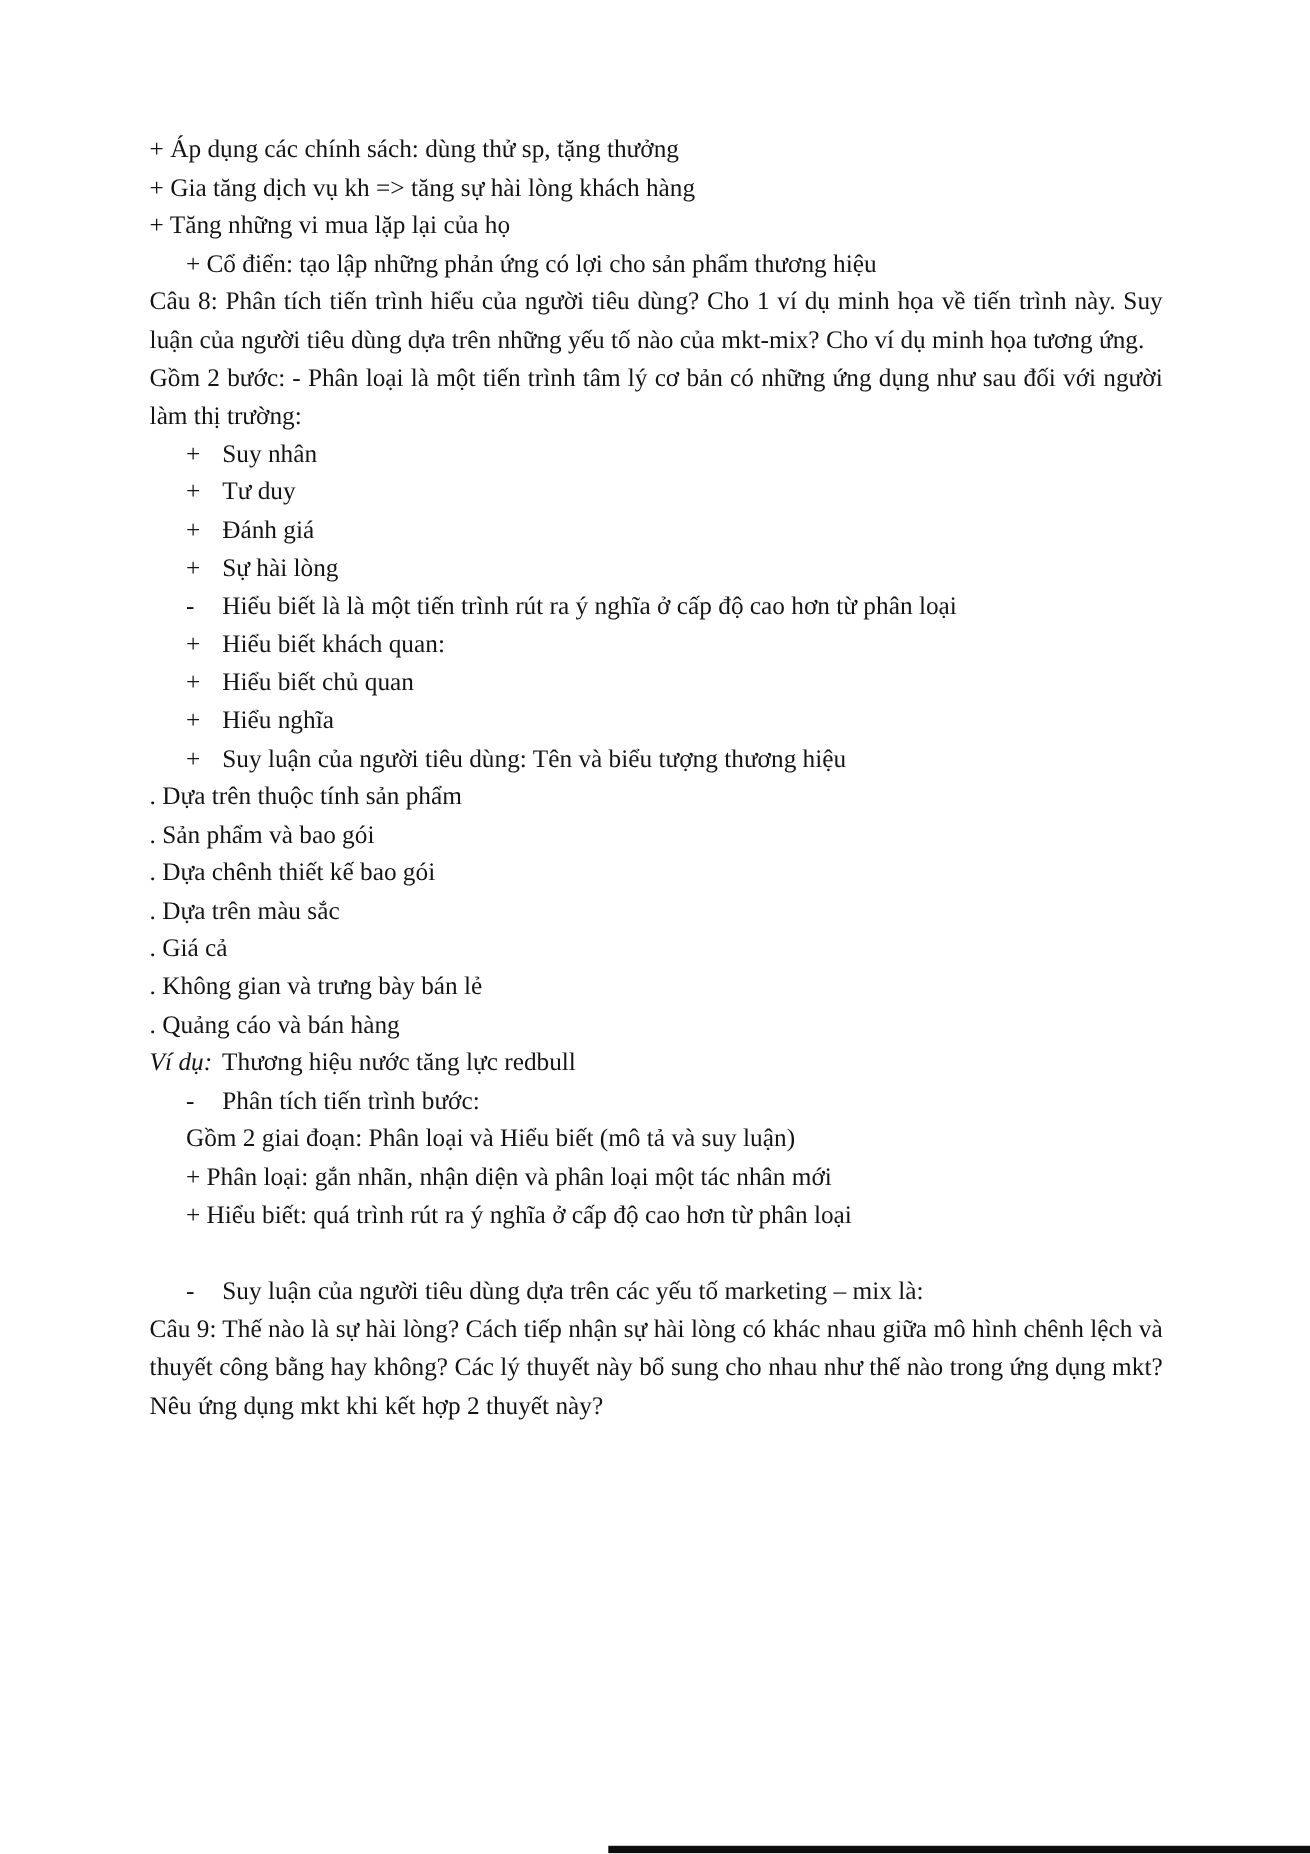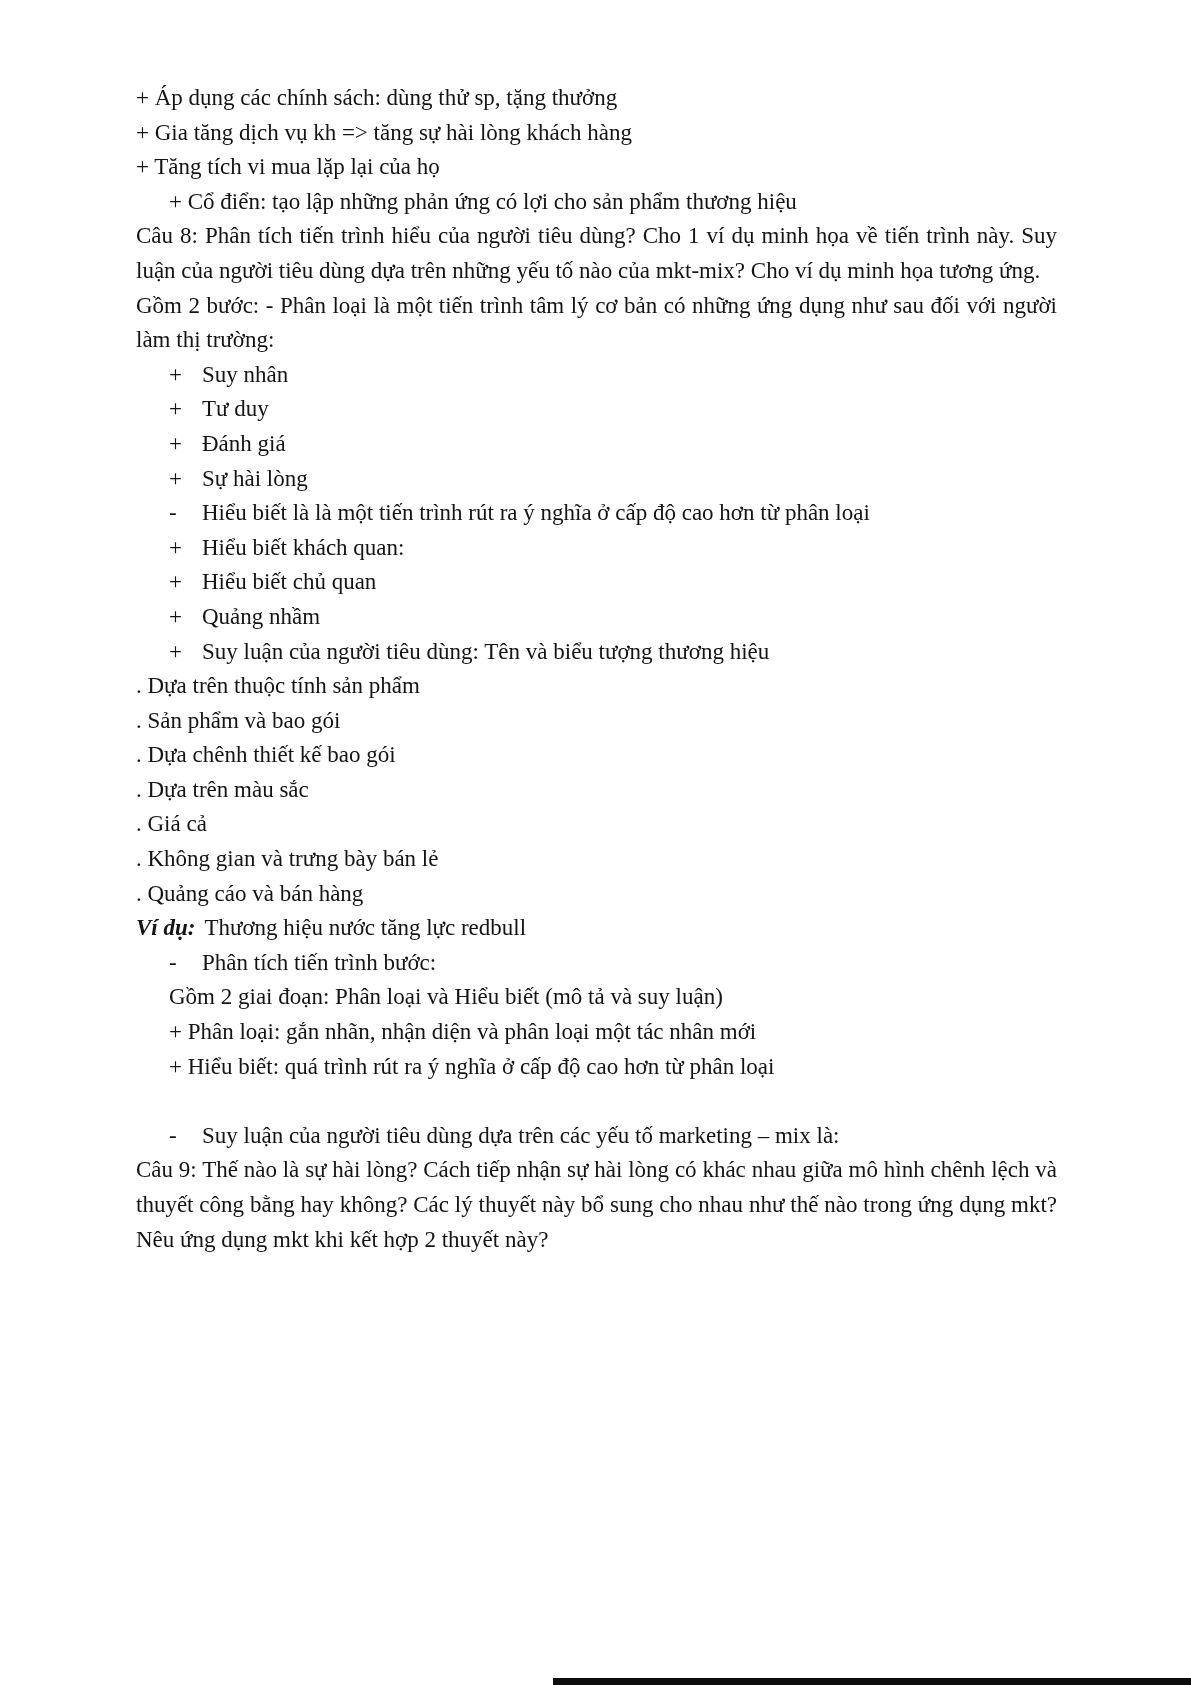--- a/index.html
+++ b/index.html
@@ -6,62 +6,62 @@
     margin: 0;
     padding: 0;
     background: #ffffff;
   }
   .page {
     position: relative;
     width: 1191px;
     height: 1685px;
     background: #ffffff;
     box-sizing: border-box;
-    padding: 81px 134px 0 136px;
+    padding: 119px 134px 0 136px;
     font-family: "Liberation Serif", "DejaVu Serif", serif;
     font-size: 23px;
     line-height: 34.6px;
     color: #141414;
     overflow: hidden;
   }
   .line { margin: 0; }
   .p-just { text-align: justify; }
   .p-indent { padding-left: 33px; }
   .li {
     display: flex;
     padding-left: 33px;
   }
   .marker {
     flex: 0 0 33px;
     width: 33px;
   }
   .li-text { flex: 1 1 auto; }
   .lead {
-    font-weight: bold;
+    font-weight: normal;
     font-style: italic;
     margin-right: 9px;
   }
   .blank { height: 34.6px; }
   .bottom-bar {
     position: absolute;
     bottom: 0;
     left: 553px;
     right: 0;
     height: 7px;
     background: #0d0d0d;
   }
 </style>
 </head>
 <body>
 
 <div class="page">
 
   <div class="line p">+ Áp dụng các chính sách: dùng thử sp, tặng thưởng</div>
   <div class="line p">+ Gia tăng dịch vụ kh =&gt; tăng sự hài lòng khách hàng</div>
-  <div class="line p">+ Tăng tích vi mua lặp lại của họ</div>
+  <div class="line p">+ Tăng những vi mua lặp lại của họ</div>
   <div class="line p-indent">+ Cổ điển: tạo lập những phản ứng có lợi cho sản phẩm thương hiệu</div>
 
   <div class="line p-just">Câu 8: Phân tích tiến trình hiểu của người tiêu dùng? Cho 1 ví dụ minh họa về tiến trình này. Suy luận của người tiêu dùng dựa trên những yếu tố nào của mkt-mix? Cho ví dụ minh họa tương ứng.</div>
   <div class="line p-just">Gồm 2 bước: - Phân loại là một tiến trình tâm lý cơ bản có những ứng dụng như sau đối với người làm thị trường:</div>
 
   <div class="line li">
     <span class="marker">+</span>
     <span class="li-text">Suy nhân</span>
   </div>
   <div class="line li">
@@ -83,21 +83,21 @@
   <div class="line li">
     <span class="marker">+</span>
     <span class="li-text">Hiểu biết khách quan:</span>
   </div>
   <div class="line li">
     <span class="marker">+</span>
     <span class="li-text">Hiểu biết chủ quan</span>
   </div>
   <div class="line li">
     <span class="marker">+</span>
-    <span class="li-text">Quảng nhầm</span>
+    <span class="li-text">Hiểu nghĩa</span>
   </div>
   <div class="line li">
     <span class="marker">+</span>
     <span class="li-text">Suy luận của người tiêu dùng: Tên và biểu tượng thương hiệu</span>
   </div>
 
   <div class="line p">. Dựa trên thuộc tính sản phẩm</div>
   <div class="line p">. Sản phẩm và bao gói</div>
   <div class="line p">. Dựa chênh thiết kế bao gói</div>
   <div class="line p">. Dựa trên màu sắc</div>

